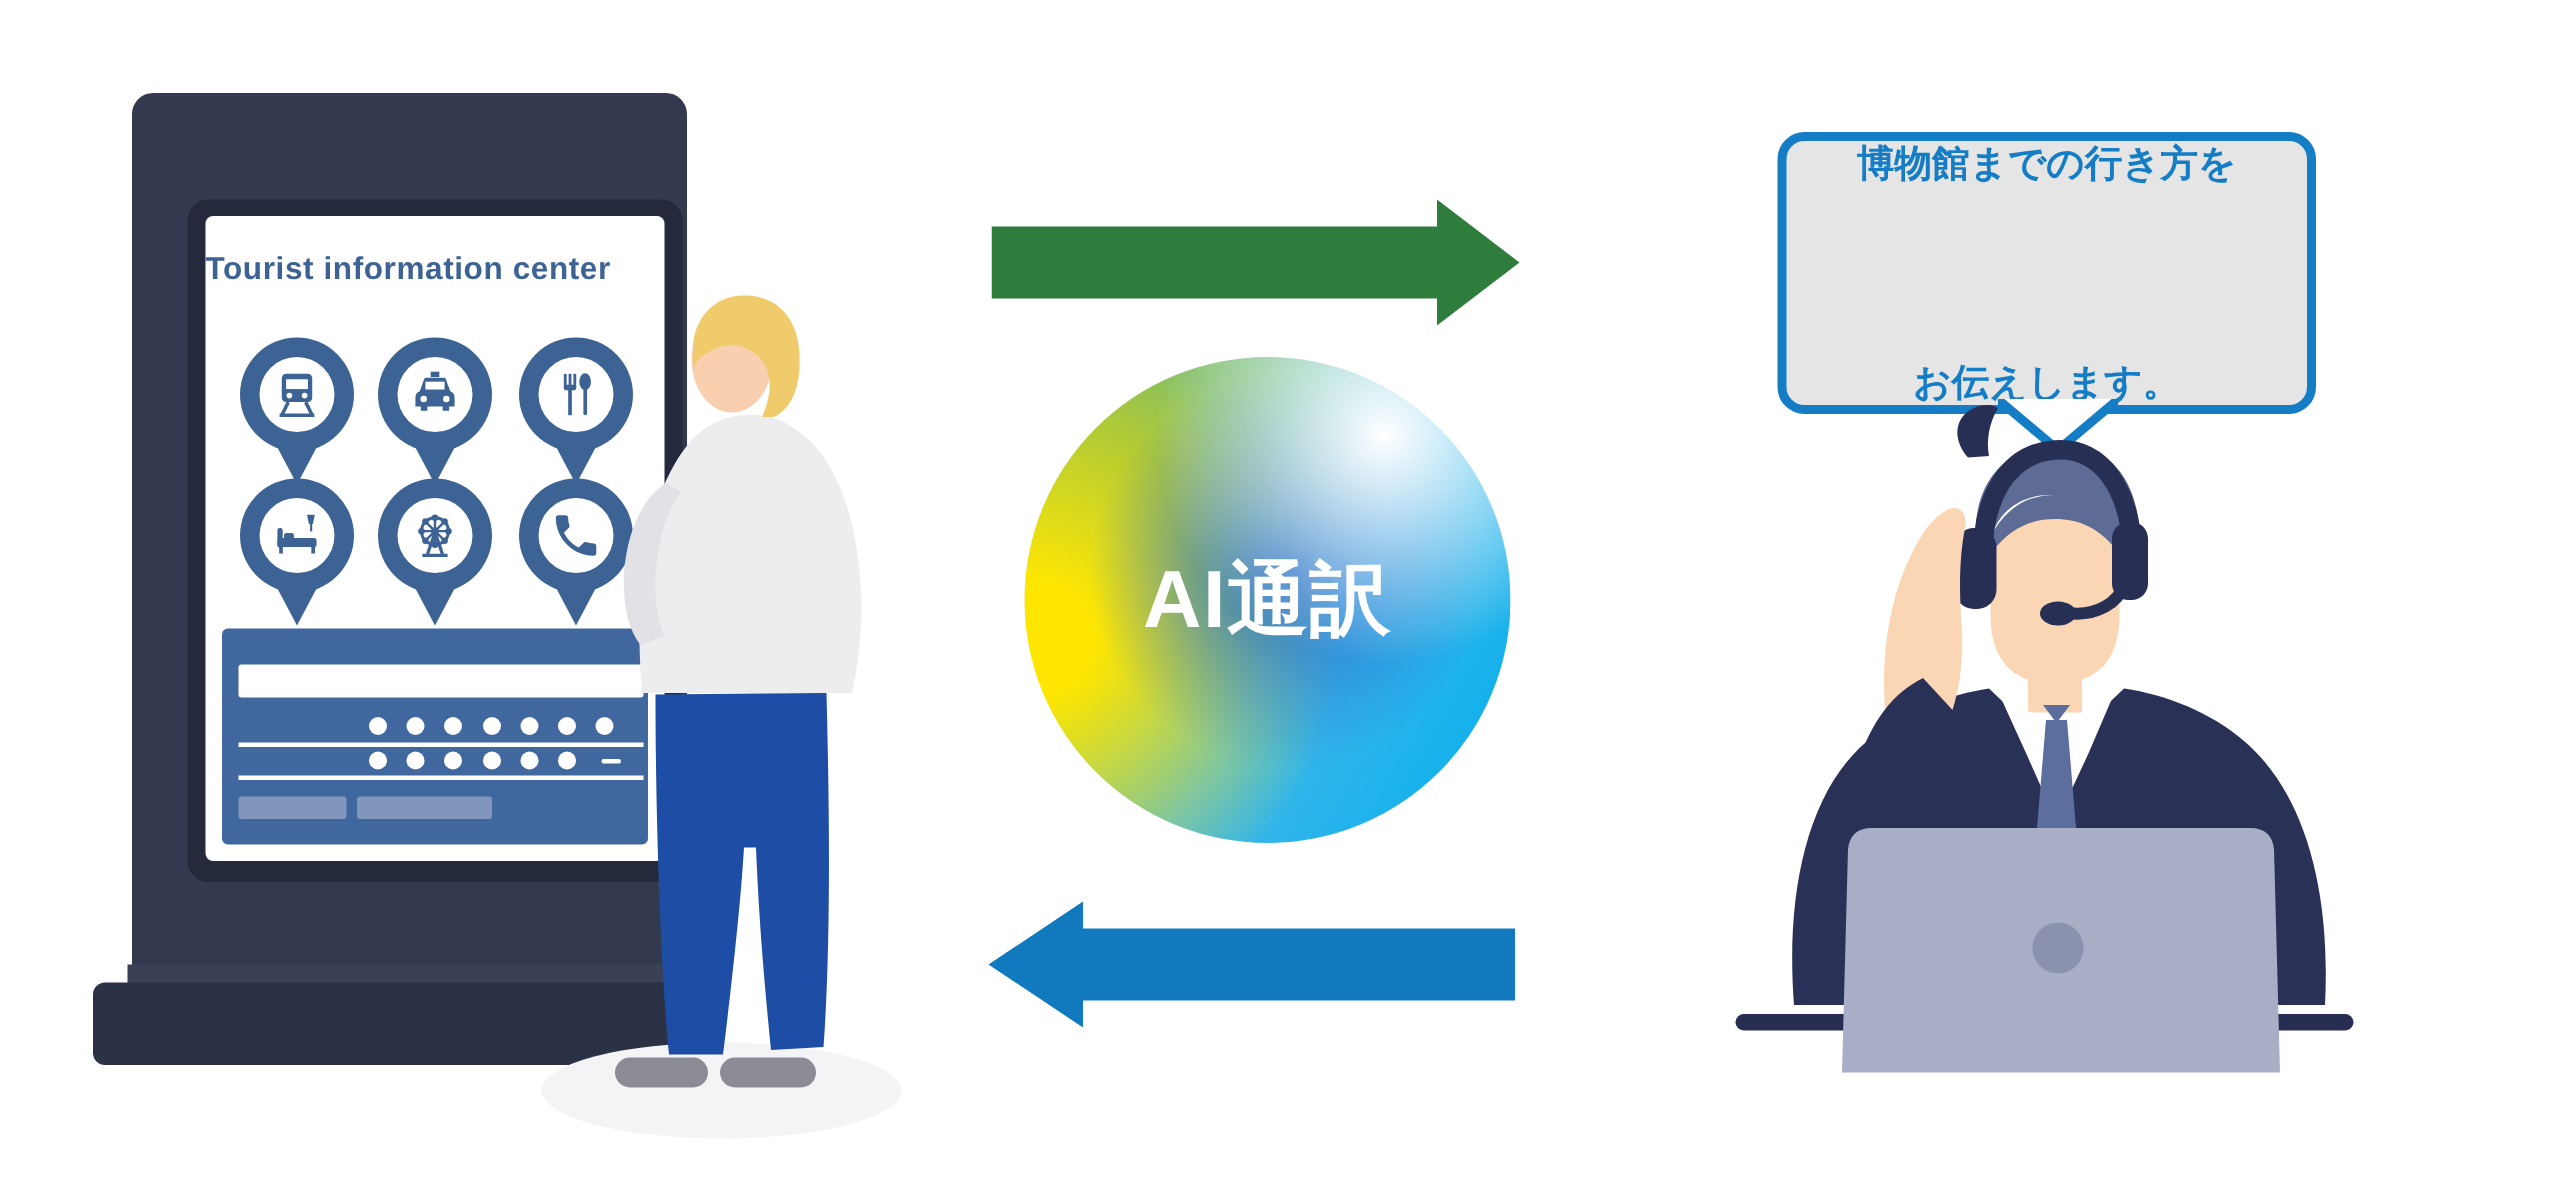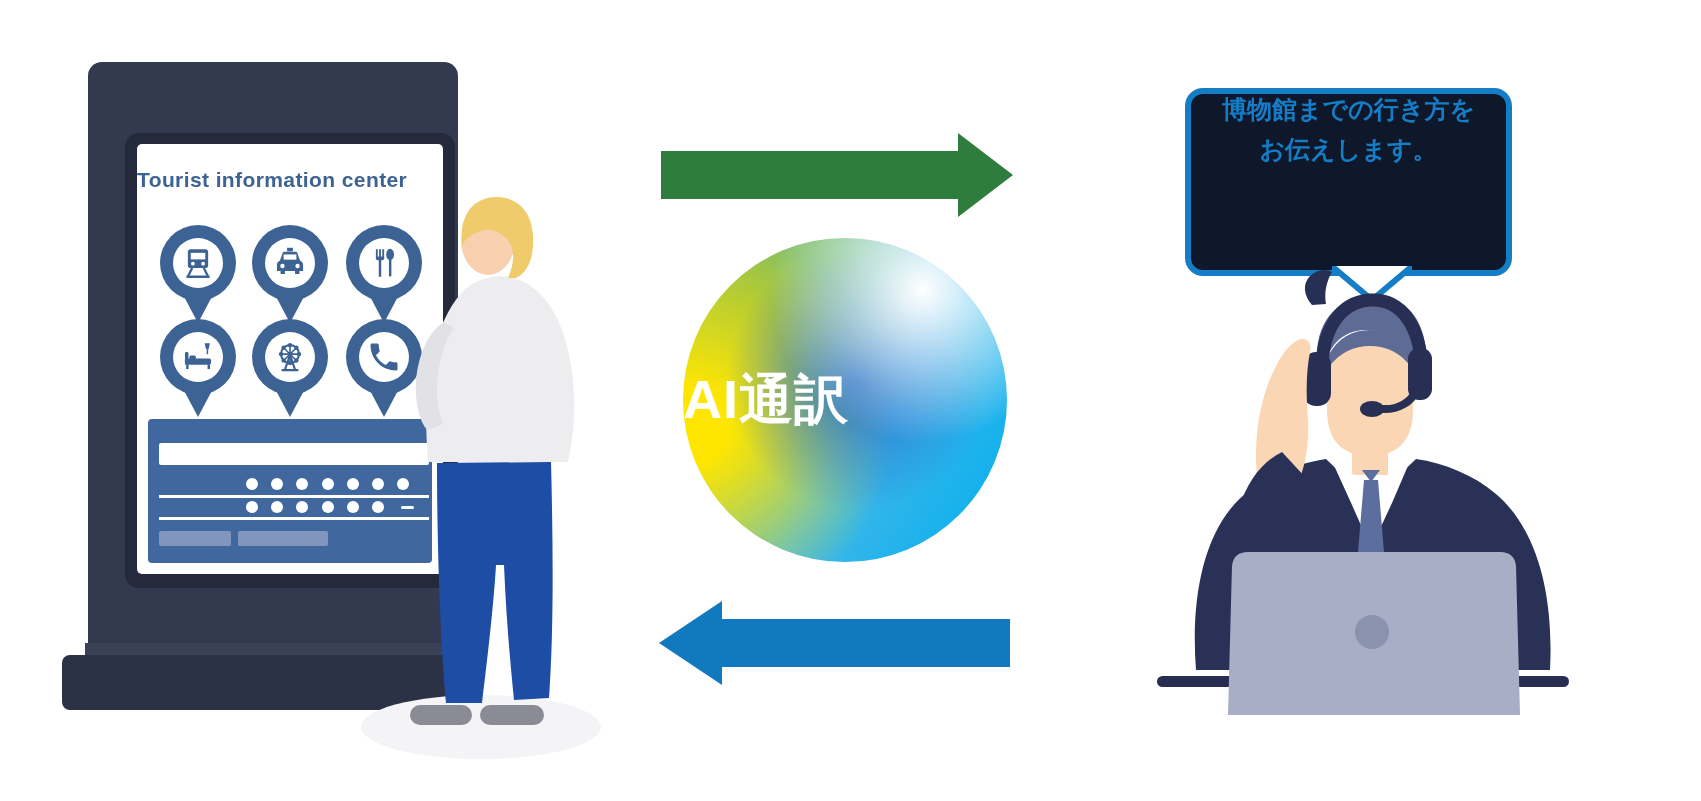--- a/index.html
+++ b/index.html
@@ -19,32 +19,32 @@
   .screen-panel{position:absolute;left:11px;top:275px;width:284px;height:144px;background:#41689e;border-radius:4px;}
   .panel-input{position:absolute;left:11px;top:24px;width:270px;height:22px;background:#ffffff;border-radius:2px;}
   .dots-row{position:absolute;left:98px;display:flex;gap:13.2px;}
   .dots-row .dot{width:12px;height:12px;border-radius:50%;background:#ffffff;}
   .dots-row .dash{width:13px;height:3px;background:#ffffff;border-radius:2px;align-self:center;margin-left:4px;}
   .panel-line{position:absolute;left:11px;width:270px;height:3px;background:#ffffff;}
   .panel-btn{position:absolute;top:112px;height:15px;background:#8296bd;border-radius:2px;}
 
   
   .ai-circle{left:683px;top:238px;width:324px;height:324px;border-radius:50%;
-    display:flex;align-items:center;justify-content:flex-start;
+    display:flex;align-items:center;justify-content:center;
     background:
       radial-gradient(circle at 74% 16%, rgba(255,255,255,1) 0%, rgba(255,255,255,0) 42%),
       radial-gradient(circle at 54% 44%, rgba(40,110,205,.92) 0%, rgba(40,110,205,0) 52%),
       radial-gradient(circle at 2% 58%, rgba(255,230,0,1) 10%, rgba(255,230,0,0) 55%),
       radial-gradient(circle at 22% 22%, rgba(140,186,70,.85) 0%, rgba(140,186,70,0) 48%),
       linear-gradient(120deg,#9fca3e 0%,#45b8e8 55%,#00aeef 100%);}
   .ai-label{color:#ffffff;font-size:54px;font-weight:bold;letter-spacing:1px;}
 
   
-  .bubble{left:1185px;top:88px;width:327px;height:188px;background:#0f172a;border:6px solid #147dc6;
-    border-radius:18px;box-sizing:border-box;display:flex;flex-direction:column;justify-content:flex-start;
+  .bubble{left:1185px;top:88px;width:359px;height:188px;background:#e5e5e5;border:6px solid #147dc6;
+    border-radius:18px;box-sizing:border-box;display:flex;flex-direction:column;justify-content:space-between;
     align-items:center;gap:10px;}
   .bubble div{color:#147dc6;font-size:25px;font-weight:bold;line-height:1.2;}
   .bubble-tail{left:1332px;top:266px;}
 </style>
 </head>
 <body>
 
 <div class="stage">
 
   <div class="abs kiosk-frame"></div>

